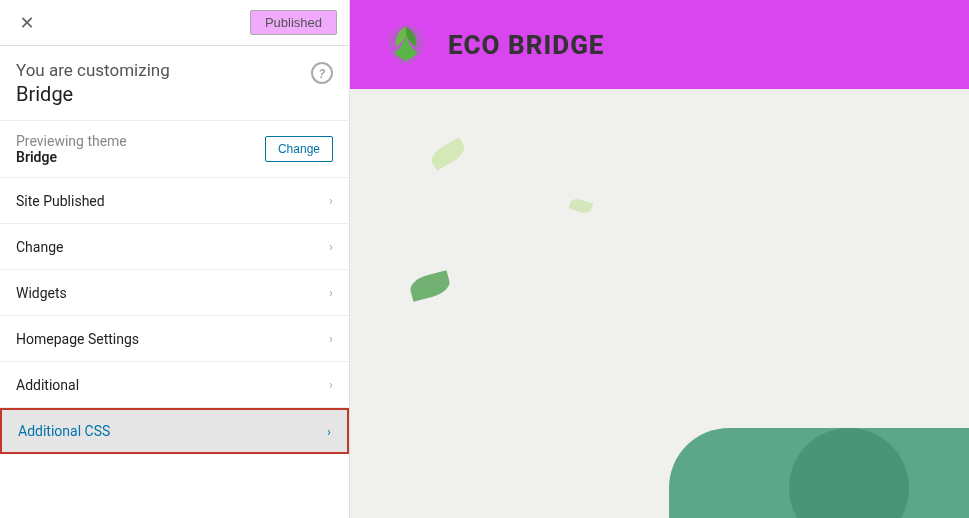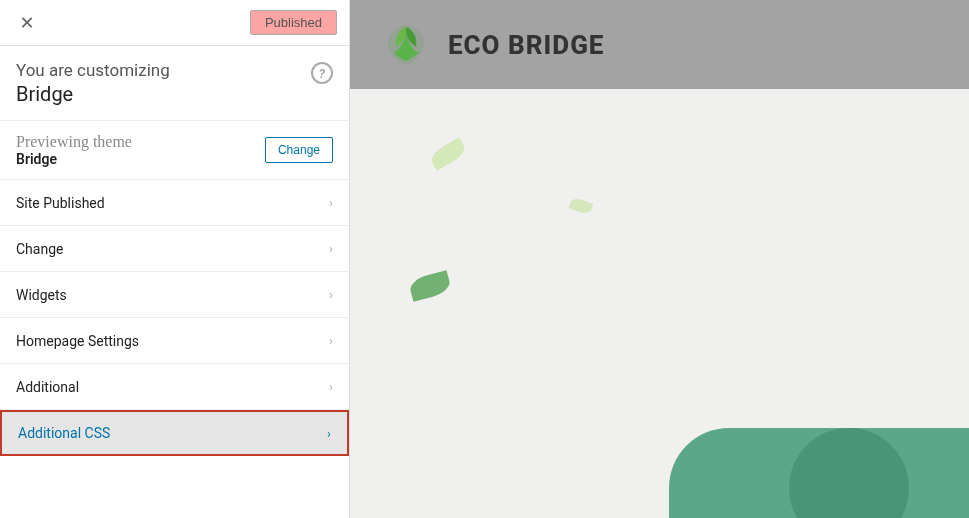--- a/index.html
+++ b/index.html
@@ -31,21 +31,21 @@
       background: none;
       border: none;
       cursor: pointer;
       font-size: 18px;
       color: #666;
       display: flex; align-items: center; justify-content: center;
       width: 30px; height: 30px;
     }
     .publish-btn {
       border: 1px solid #aaa;
-      background: #fca5a5;
+      background: #f0abfc;
       color: #555;
       padding: 4px 14px;
       font-size: 13px;
       cursor: pointer;
       border-radius: 2px;
     }
 
     
     .customizing-section {
       padding: 14px 16px 14px 16px;
@@ -80,23 +80,22 @@
 
     
     .theme-section {
       padding: 12px 16px;
       border-bottom: 1px solid #eee;
       display: flex;
       align-items: center;
       justify-content: space-between;
     }
     .theme-label {
-      font-size: 16px;
+      font-size: 14px;
       color: #888;
-      font-family: Liberation Serif, serif;
     }
     .theme-name {
       font-size: 14px;
       font-weight: 600;
       color: #222;
     }
     .change-btn {
       border: 1px solid #0073aa;
       background: #fff;
       color: #0073aa;
@@ -143,21 +142,21 @@
       flex: 1;
       background: #f5f5f5;
       display: flex;
       flex-direction: column;
       overflow: hidden;
       position: relative;
     }
 
     
     .preview-header {
-      background: #a3a3a3;
+      background: #d946ef;
       padding: 18px 30px;
       display: flex;
       align-items: center;
       gap: 16px;
       border-bottom: 1px solid #eee;
       height: 90px;
     }
     .logo-icon {
       width: 52px;
       height: 52px;

